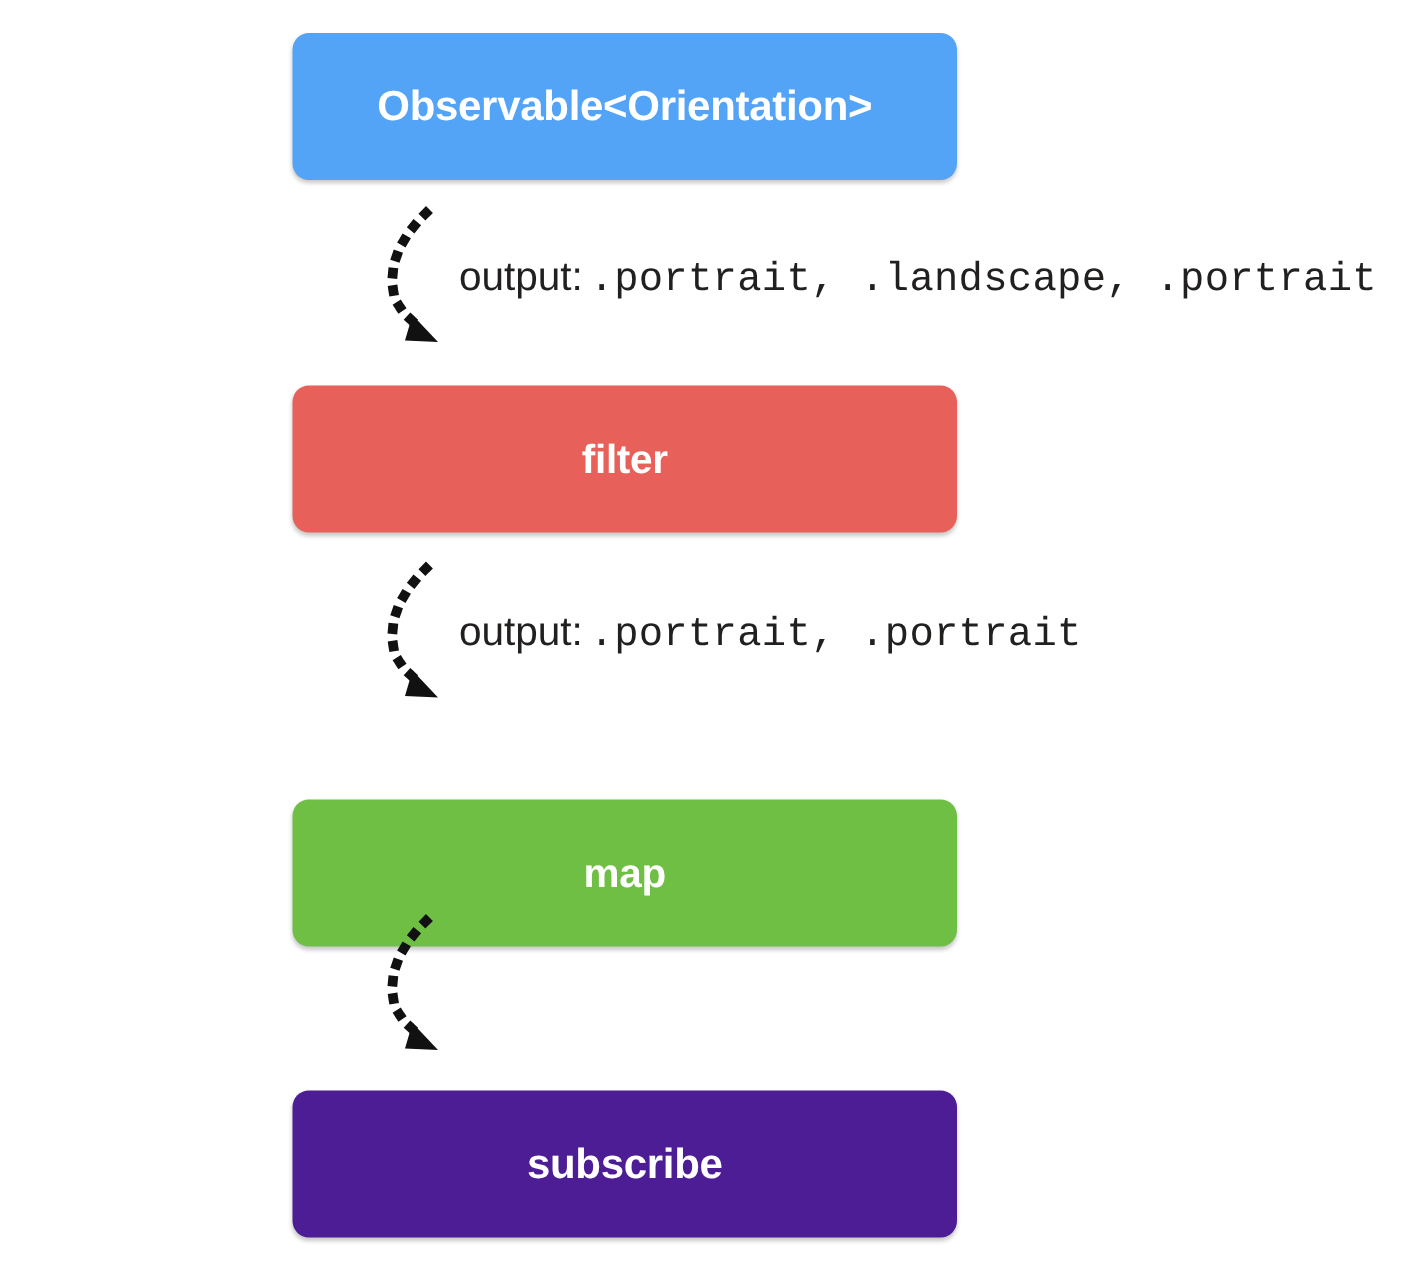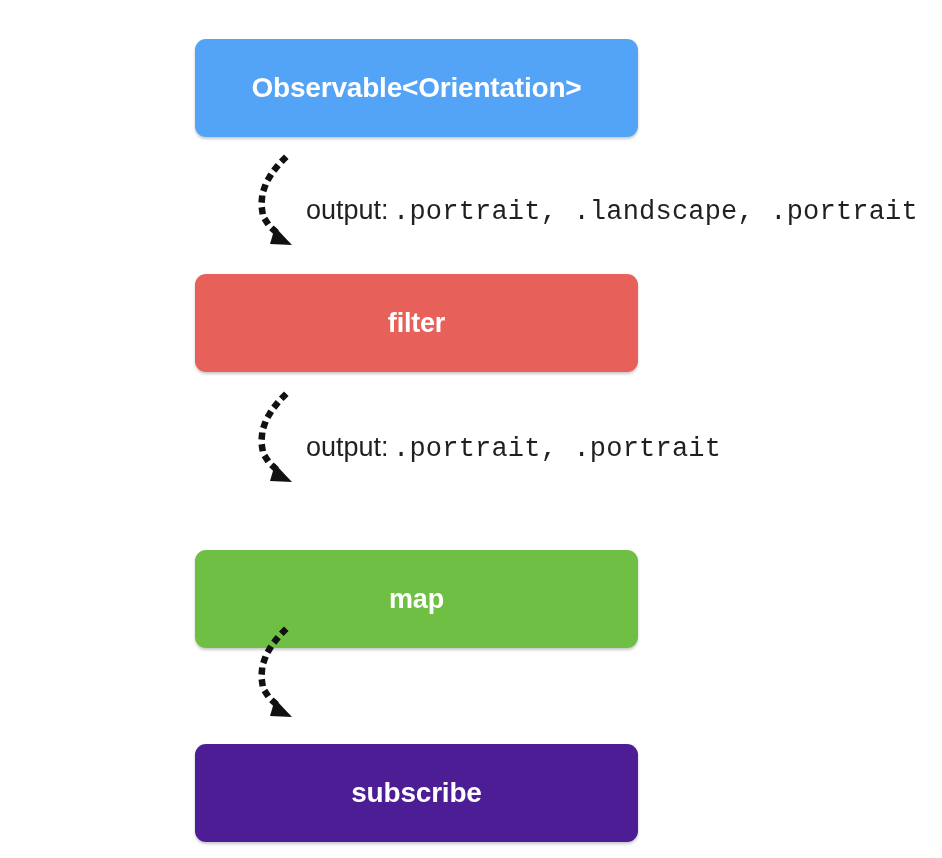--- a/index.html
+++ b/index.html
@@ -12,21 +12,21 @@
     height: 858px;
     position: relative;
     overflow: hidden;
     font-family: "Liberation Sans", sans-serif;
     -webkit-font-smoothing: antialiased;
   }
 
   #diagram {
     position: absolute;
     left: 0;
-    top: 17px;
+    top: 0;
     width: 942px;
     height: 762px;
   }
 
   
   .node {
     position: absolute;
     left: 195px;
     width: 443px;
     height: 98px;
@@ -77,21 +77,21 @@
     position: absolute;
     color: #221f1f;
     white-space: nowrap;
   }
   .lbl-1 { left: 306px; top: 170px; }
   .lbl-2 { left: 306px; top: 407px; text-align: right; }
   .lbl-3 { left: 311px; top: 633px; }
 
   .out-line {
     display: block;
-    line-height: 46px;
+    line-height: 28px;
     height: 36px;
   }
   .out-word {
     font-family: "Liberation Sans", sans-serif;
     font-size: 27px;
     letter-spacing: 0px;
   }
   .out-value {
     font-family: "Liberation Mono", monospace;
     font-size: 27px;

